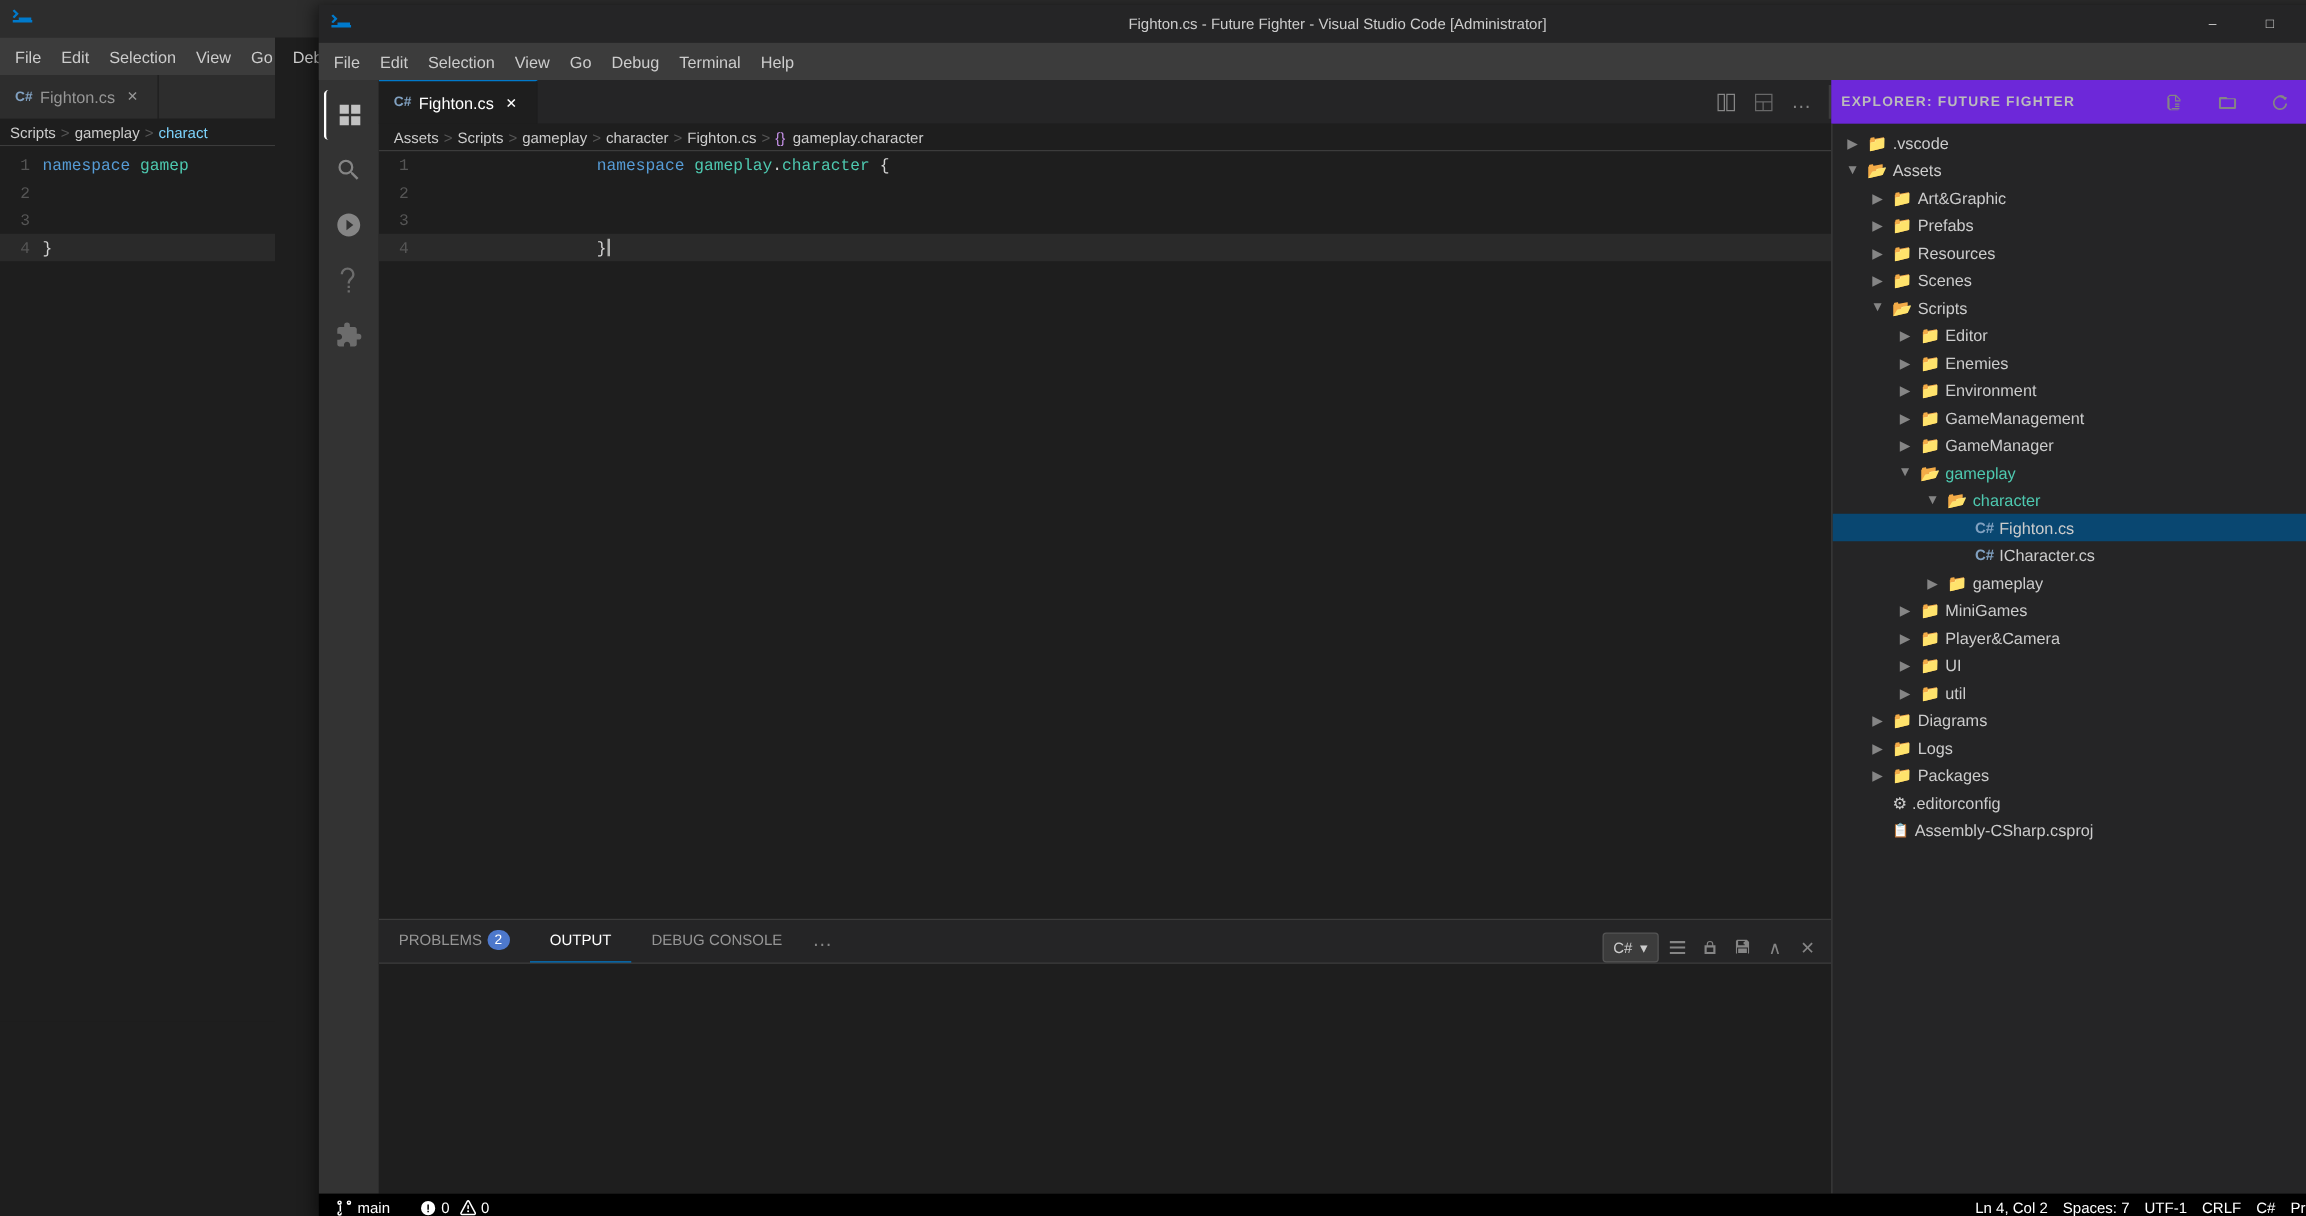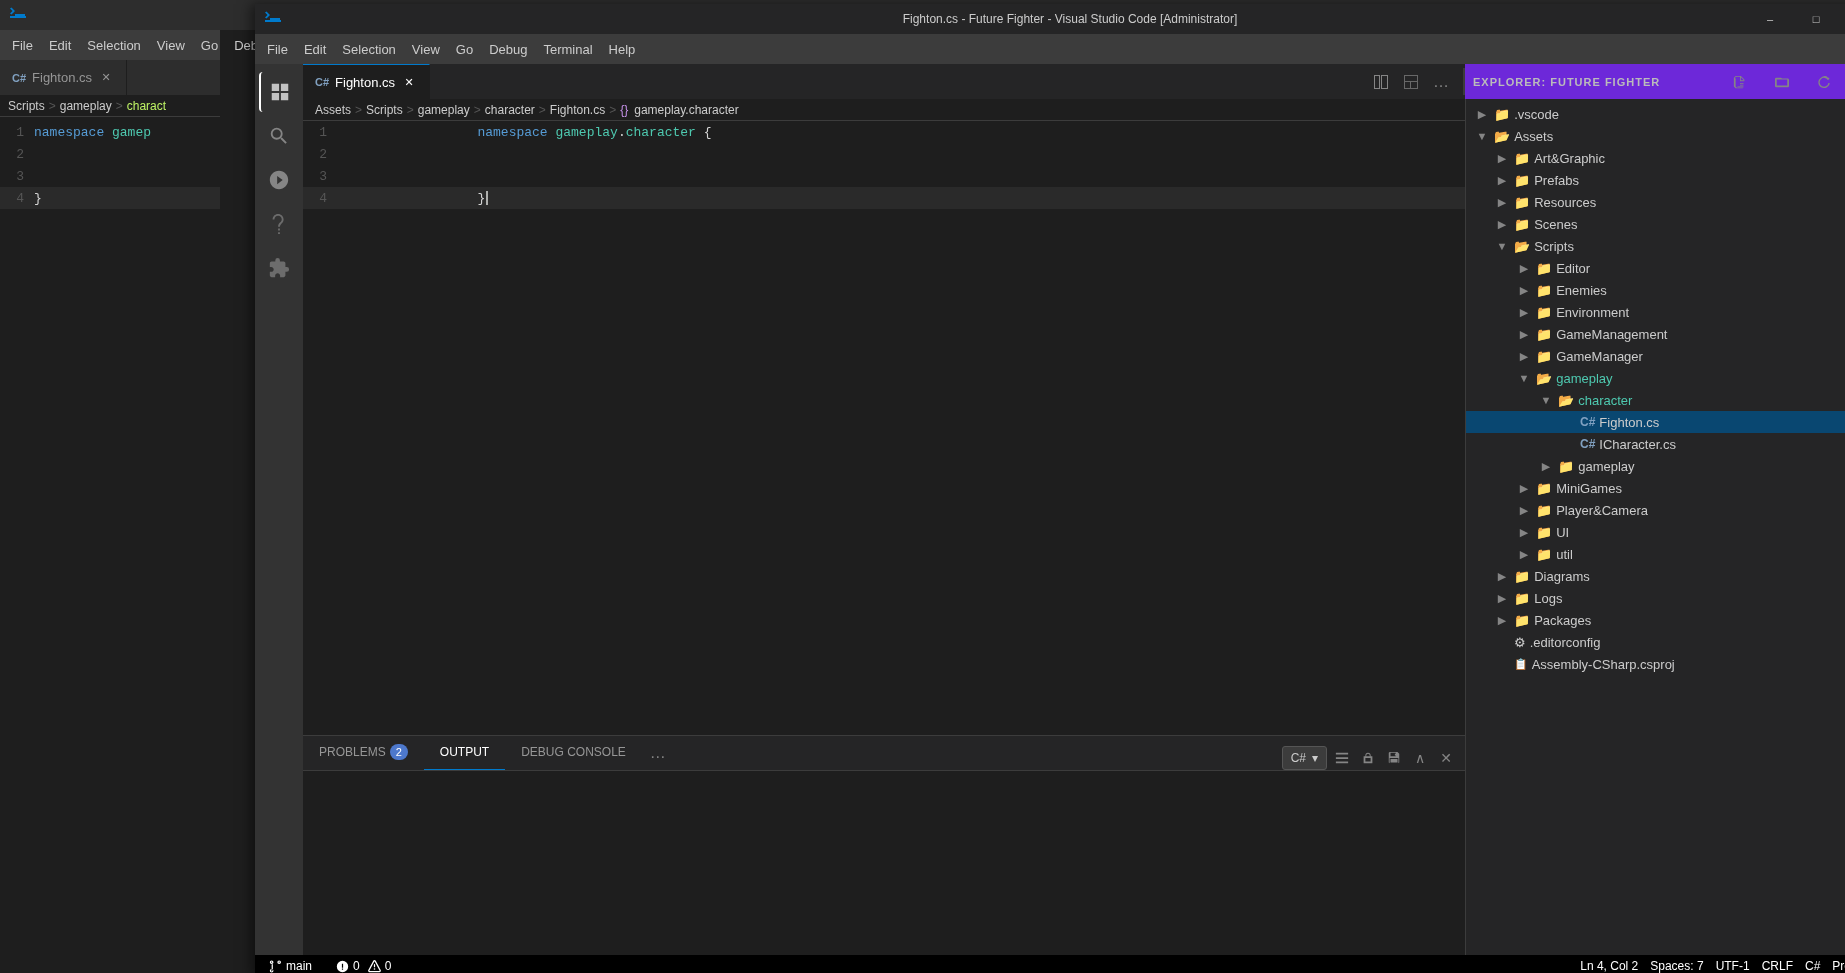--- a/index.html
+++ b/index.html
@@ -345,21 +345,21 @@
       <span>Fighton.cs</span>
       <span class="tab-close">✕</span>
     </div>
   </div>
 
   <div style="position:absolute;top:95px;left:0;width:220px;height:22px;background:#1e1e1e;z-index:0;display:flex;align-items:center;padding:0 8px;font-size:12px;color:#858585;gap:4px;border-bottom:1px solid #3c3c3c;">
     <span style="color:#cccccc;">Scripts</span>
     <span style="color:#555;">&gt;</span>
     <span style="color:#cccccc;">gameplay</span>
     <span style="color:#555;">&gt;</span>
-    <span style="color:#bef264;">charact</span>
+    <span style="color:#7dd3fc;">charact</span>
   </div>
 
   <div style="position:absolute;top:117px;left:0;width:220px;height:700px;background:#1e1e1e;z-index:0;font-family:'Consolas','Courier New',monospace;font-size:13px;padding-top:4px;">
     <div class="code-line">
       <span class="line-number">1</span>
       <span class="line-content"><span class="kw-blue">namespace </span><span class="kw-teal">gamep</span></span>
     </div>
     <div class="code-line">
       <span class="line-number">2</span>
       <span class="line-content"></span>

